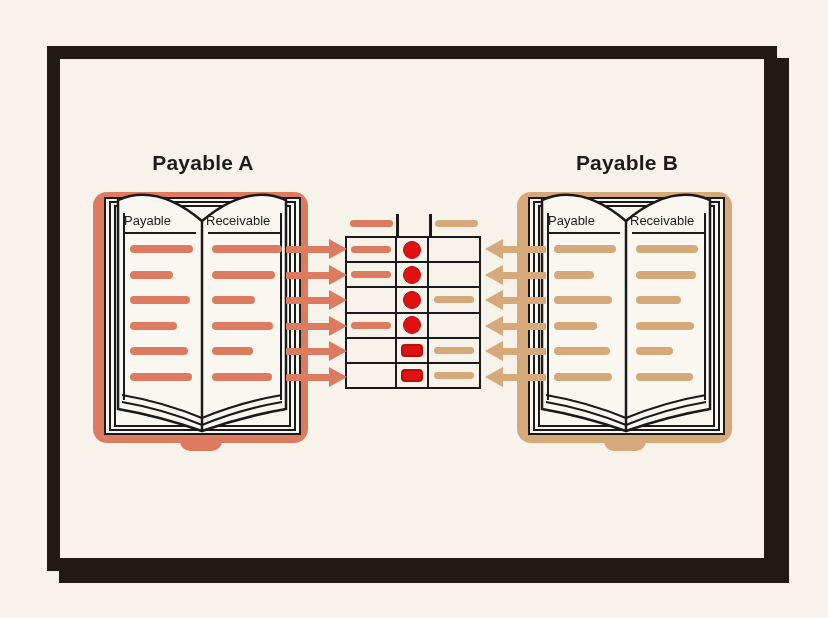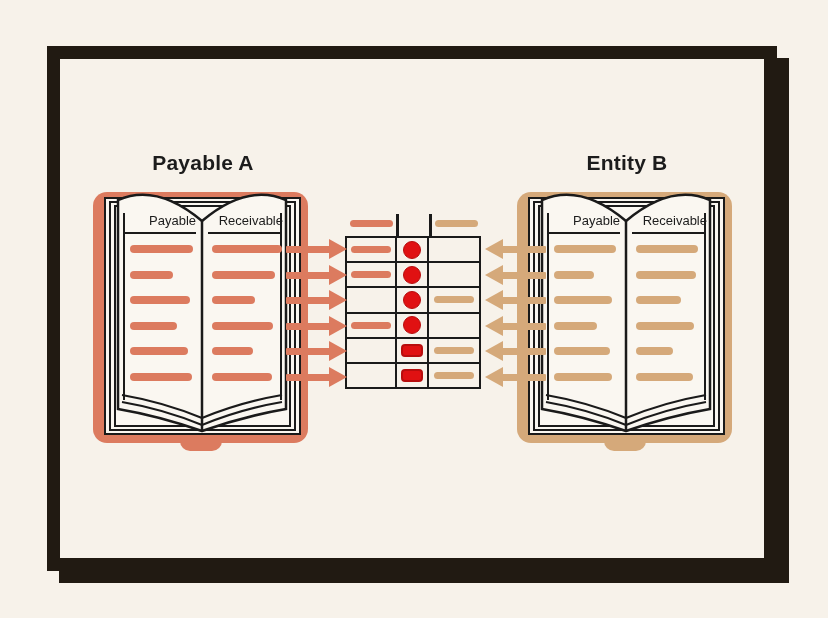--- a/index.html
+++ b/index.html
@@ -17,21 +17,21 @@
     position:absolute;top:151px;width:200px;text-align:center;
     font-size:21px;font-weight:700;color:var(--text,#1C1C1C);letter-spacing:.2px;
   }
   #title-a{left:103px}
   #title-b{left:527px}
   .book{position:absolute;top:183px;width:240px;height:275px}
   #book-a{left:85px}
   #book-b{left:509px}
   .col-header{
     position:absolute;top:213px;font-size:13px;font-weight:500;
-    color:var(--text,#1C1C1C);text-align:right;line-height:16px;
+    color:var(--text,#1C1C1C);text-align:left;line-height:16px;
   }
   #hdr-a-pay{left:124px;width:72px}
   #hdr-a-rec{left:206px;width:77px}
   #hdr-b-pay{left:548px;width:72px}
   #hdr-b-rec{left:630px;width:77px}
   .vext{position:absolute;top:214px;width:2.5px;height:24px;background:var(--line,#1A1A1A)}
   #vext-1{left:396px}
   #vext-2{left:429px}
   #match-table{
     position:absolute;left:345px;top:236px;width:132px;height:149px;
@@ -57,21 +57,21 @@
   }
 </style>
 </head>
 <body>
 
 <div id="canvas" style="--bg: #F7F2EA; --frame: #211A12; --line: #1A1A1A; --page: #FAF7F1; --text: #1C1C1C; --acc-a: #DC7B5F; --acc-b: #D5A97A; --marker: #E01112; --marker-border: #B80D0D;">
 
   <div class="frame"></div>
 
   <div class="title" id="title-a">Payable A</div>
-  <div class="title" id="title-b">Entity B</div>
+  <div class="title" id="title-b">Payable B</div>
 
   <svg class="book" id="book-a" viewBox="0 0 240 275">
     <rect x="8" y="9" width="215" height="251" rx="14" style="fill:var(--acc-a,#DC7B5F)"></rect>
     <rect x="95" y="246" width="42" height="22" rx="10" style="fill:var(--acc-a,#DC7B5F)"></rect>
     <rect x="20" y="15" width="195" height="236" style="fill:var(--page,#FAF7F1);stroke:var(--line,#1A1A1A);stroke-width:2"></rect>
     <rect x="25" y="19" width="185" height="228" style="fill:var(--page,#FAF7F1);stroke:var(--line,#1A1A1A);stroke-width:2"></rect>
     <rect x="30" y="23" width="175" height="220" style="fill:var(--page,#FAF7F1);stroke:var(--line,#1A1A1A);stroke-width:2"></rect>
     <path d="M 33 17 Q 72 0 117 38 Q 162 0 201 17 L 201 226 Q 160 233 117 248 Q 74 233 33 226 Z" style="fill:var(--page,#FAF7F1);stroke:var(--line,#1A1A1A);stroke-width:2.5"></path>
     <path d="M 117 38 L 117 248" style="fill:none;stroke:var(--line,#1A1A1A);stroke-width:2.5"></path>
     <path d="M 37 219 Q 78 226 117 242 Q 156 226 197 219" style="fill:none;stroke:var(--line,#1A1A1A);stroke-width:2"></path>

